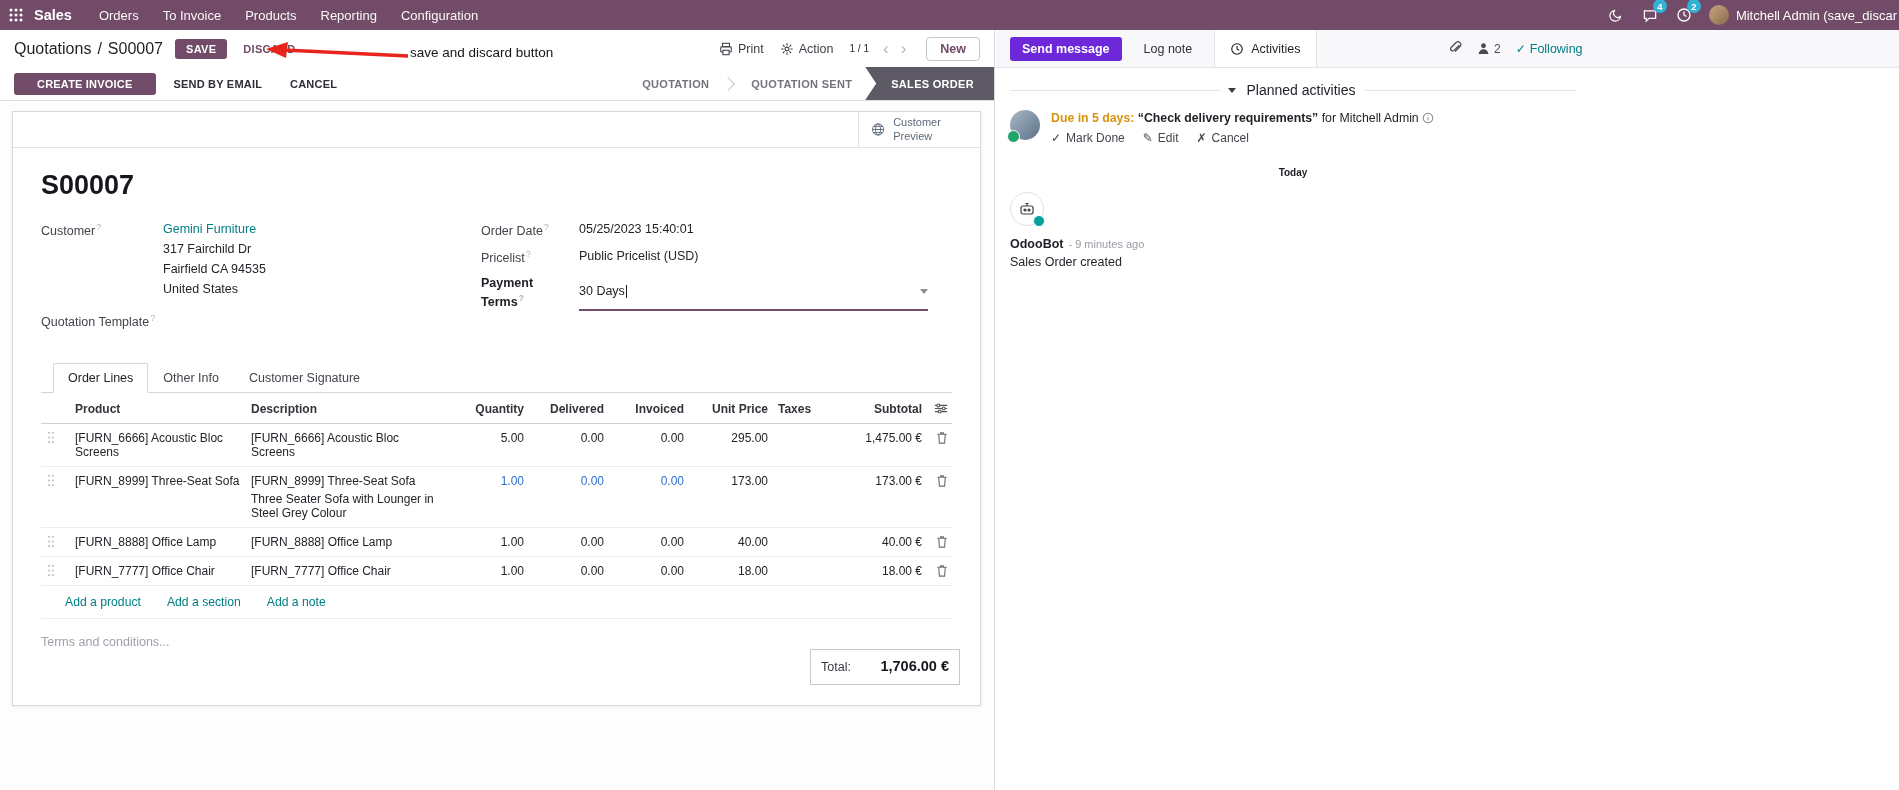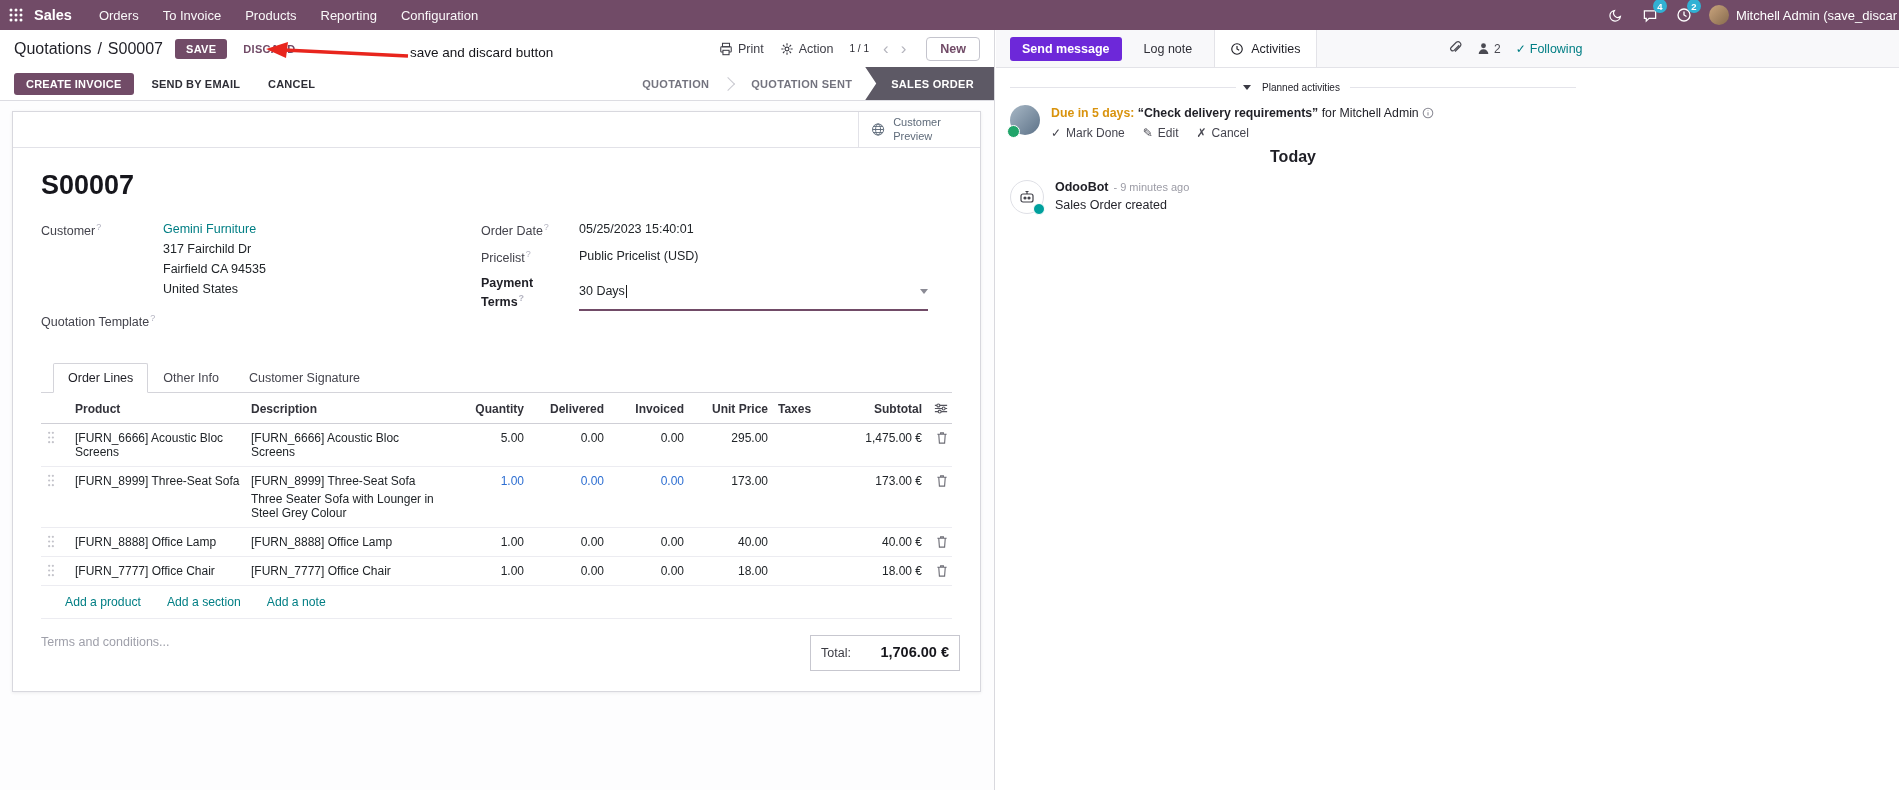--- a/index.html
+++ b/index.html
@@ -37,21 +37,21 @@
   .cp-right { margin-left:auto; display:flex; align-items:center; gap:16px; font-size:12.5px; color:#3d3d46; }
   .icon-text-btn { display:flex; align-items:center; gap:5px; cursor:pointer; }
   .pager { display:flex; align-items:center; gap:4px; }
   .pager-count { font-size:10px; color:#2a2a32; margin-right:6px; }
   .pager-arrow { color:#b4b4bd; font-size:17px; padding:0 4px; cursor:pointer; line-height:1; }
   .new-btn { border:1px solid #c4c4cd; color:#714B67; background:#fff; font-size:12.5px; font-weight:600;
     padding:4px 13px; border-radius:4px; cursor:pointer; }
 
   .buttons-row { height:34px; flex:0 0 34px; display:flex; align-items:stretch; border-bottom:1px solid #dcdce2; background:#fff; }
   .left-actions { display:flex; align-items:center; gap:8px; padding-left:14px; }
-  .btn-primary { background:#714B67; color:#fff; font-size:11px; font-weight:700; padding:5px 12px;
+  .btn-primary { background:#714B67; color:#fff; font-size:11px; font-weight:700; padding:5px 23px;
     border-radius:3px; letter-spacing:.2px; border:none; cursor:pointer; }
   .btn-flat { color:#2e2e36; font-size:11px; font-weight:700; padding:5px 10px; letter-spacing:.2px;
     background:transparent; border:none; cursor:pointer; }
   .statusbar { margin-left:auto; display:flex; align-items:stretch; height:100%; }
   .stage { display:flex; align-items:center; padding:0 13px; font-size:11px; font-weight:600;
     color:#73737e; letter-spacing:.3px; cursor:pointer; }
   .stage-sep { width:16px; position:relative; }
   .stage-sep::before { content:''; position:absolute; top:50%; left:1px; width:9px; height:9px;
     border-top:1.5px solid #c9c9d0; border-right:1.5px solid #c9c9d0; transform:translateY(-50%) rotate(45deg); }
   .stage.active { background:#5d5965; color:#fff; clip-path:polygon(0 0,100% 0,100% 100%,0 100%,11px 50%); padding:0 20px 0 26px; }
@@ -99,21 +99,21 @@
   .c-price { width:84px; flex:0 0 84px; text-align:right; }
   .c-tax { width:50px; flex:0 0 50px; padding-left:10px; }
   .c-sub { width:104px; flex:0 0 104px; text-align:right; }
   .c-trash { width:30px; flex:0 0 30px; display:flex; justify-content:flex-end; padding-right:4px; }
   .desc2 { margin-top:4px; }
   .desc2:empty { display:none; }
   .num-blue { color:#2E6FD2; }
 
   .add-links { display:flex; gap:26px; padding:9px 0 9px 24px; border-bottom:1px solid #ececf1; font-size:12.2px; }
 
-  .sheet-bottom { display:flex; margin-top:16px; align-items:flex-start; }
+  .sheet-bottom { display:flex; margin-top:16px; align-items:flex-start;flex-direction:column; }
   .terms-placeholder { color:#9fa0aa; font-size:12.5px; cursor:text; }
   .total-box { margin-left:auto; width:150px; border:1px solid #c7c7cf; padding:8px 10px 10px; margin-right:-8px; }
   .total-row { display:flex; justify-content:space-between; align-items:baseline; }
   .total-label { font-size:12.5px; color:#3a3a42; }
   .total-value { font-size:14.5px; font-weight:700; color:#16161c; }
 
   
   .chatter { position:absolute; top:30px; left:996px; right:0; bottom:0; background:#fff; }
   .chatter-header { height:38px; display:flex; align-items:center; border-bottom:1px solid #e3e3e8;
     background:#f8f8fa; position:relative; }
@@ -122,38 +122,38 @@
   .lognote-btn { margin-left:14px; font-size:12.5px; color:#2f2f37; padding:5px 8px; background:none; border:none; cursor:pointer; }
   .activities-tab { margin-left:14px; align-self:stretch; display:flex; align-items:center; gap:7px;
     padding:0 15px; background:#fff; border-left:1px solid #e3e3e8; border-right:1px solid #e3e3e8;
     font-size:12.5px; color:#1f1f26; cursor:pointer; }
   .chatter-tools { position:absolute; left:452px; top:0; height:100%; display:flex; align-items:center; gap:15px; }
   .followers { display:flex; align-items:center; gap:4px; font-size:12px; color:#4a4a52; cursor:pointer; }
   .following { display:flex; align-items:center; gap:4px; font-size:12.5px; color:#017e84; cursor:pointer; }
   .check-glyph { font-size:12px; }
 
   .thread { width:594px; padding-top:8px; }
-  .pa-header { display:flex; align-items:center; margin:6px 14px 8px; font-size:10px; color:#23232b; cursor:pointer; }
+  .pa-header { display:flex; align-items:center; margin:6px 14px 8px; font-size:14px; color:#23232b; cursor:pointer; }
   .pa-line { flex:1; height:1px; background:#e4e4ea; }
   .pa-caret { width:0; height:0; border-left:4px solid transparent; border-right:4px solid transparent;
     border-top:5px solid #3a3a44; margin:0 7px; }
   .pa-text { margin-right:10px; margin-left:4px; }
   .activity { display:flex; gap:11px; padding:4px 14px 8px; }
   .avatar-lg { width:30px; height:30px; border-radius:50%; background:linear-gradient(135deg,#a8b8c6,#5d7288);
     position:relative; flex:0 0 30px; }
   .avatar-sub { position:absolute; bottom:-3px; left:-3px; width:13px; height:13px; border-radius:50%;
     background:#21a56a; border:1.5px solid #fff; }
   .act-line1 { font-size:12.3px; line-height:1.4; }
   .due-text { color:#d9930d; font-weight:600; }
   .act-summary { font-weight:700; color:#1f1f26; }
   .act-assignee { color:#1f1f26; }
   .act-actions { display:flex; gap:18px; margin-top:4px; color:#45454f; font-size:12px; }
   .act-action { display:flex; gap:5px; align-items:center; cursor:pointer; }
-  .date-sep { text-align:center; font-size:16px; font-weight:700; color:#1f1f26; margin:0 0 10px; }
-  .message { display:flex; gap:11px; padding:4px 14px; }
+  .date-sep { text-align:center; font-size:10px; font-weight:700; color:#1f1f26; margin:14px 0 10px; }
+  .message { display:flex; gap:11px; padding:4px 14px;flex-direction:column; }
   .odoobot-avatar { width:34px; height:34px; border-radius:50%; border:1px solid #dfe0e6; background:#fff;
     display:flex; align-items:center; justify-content:center; position:relative; flex:0 0 34px; }
   .odoobot-sub { position:absolute; bottom:-2px; right:-2px; width:12px; height:12px; border-radius:50%;
     background:#00a09d; border:1.5px solid #fff; }
   .msg-head { display:flex; align-items:baseline; }
   .msg-author { font-weight:700; font-size:12.5px; color:#1f1f26; }
   .msg-time { color:#9b9ba5; font-size:11px; margin-left:5px; }
   .msg-body { font-size:12.5px; margin-top:4px; color:#25252c; }
 
   

